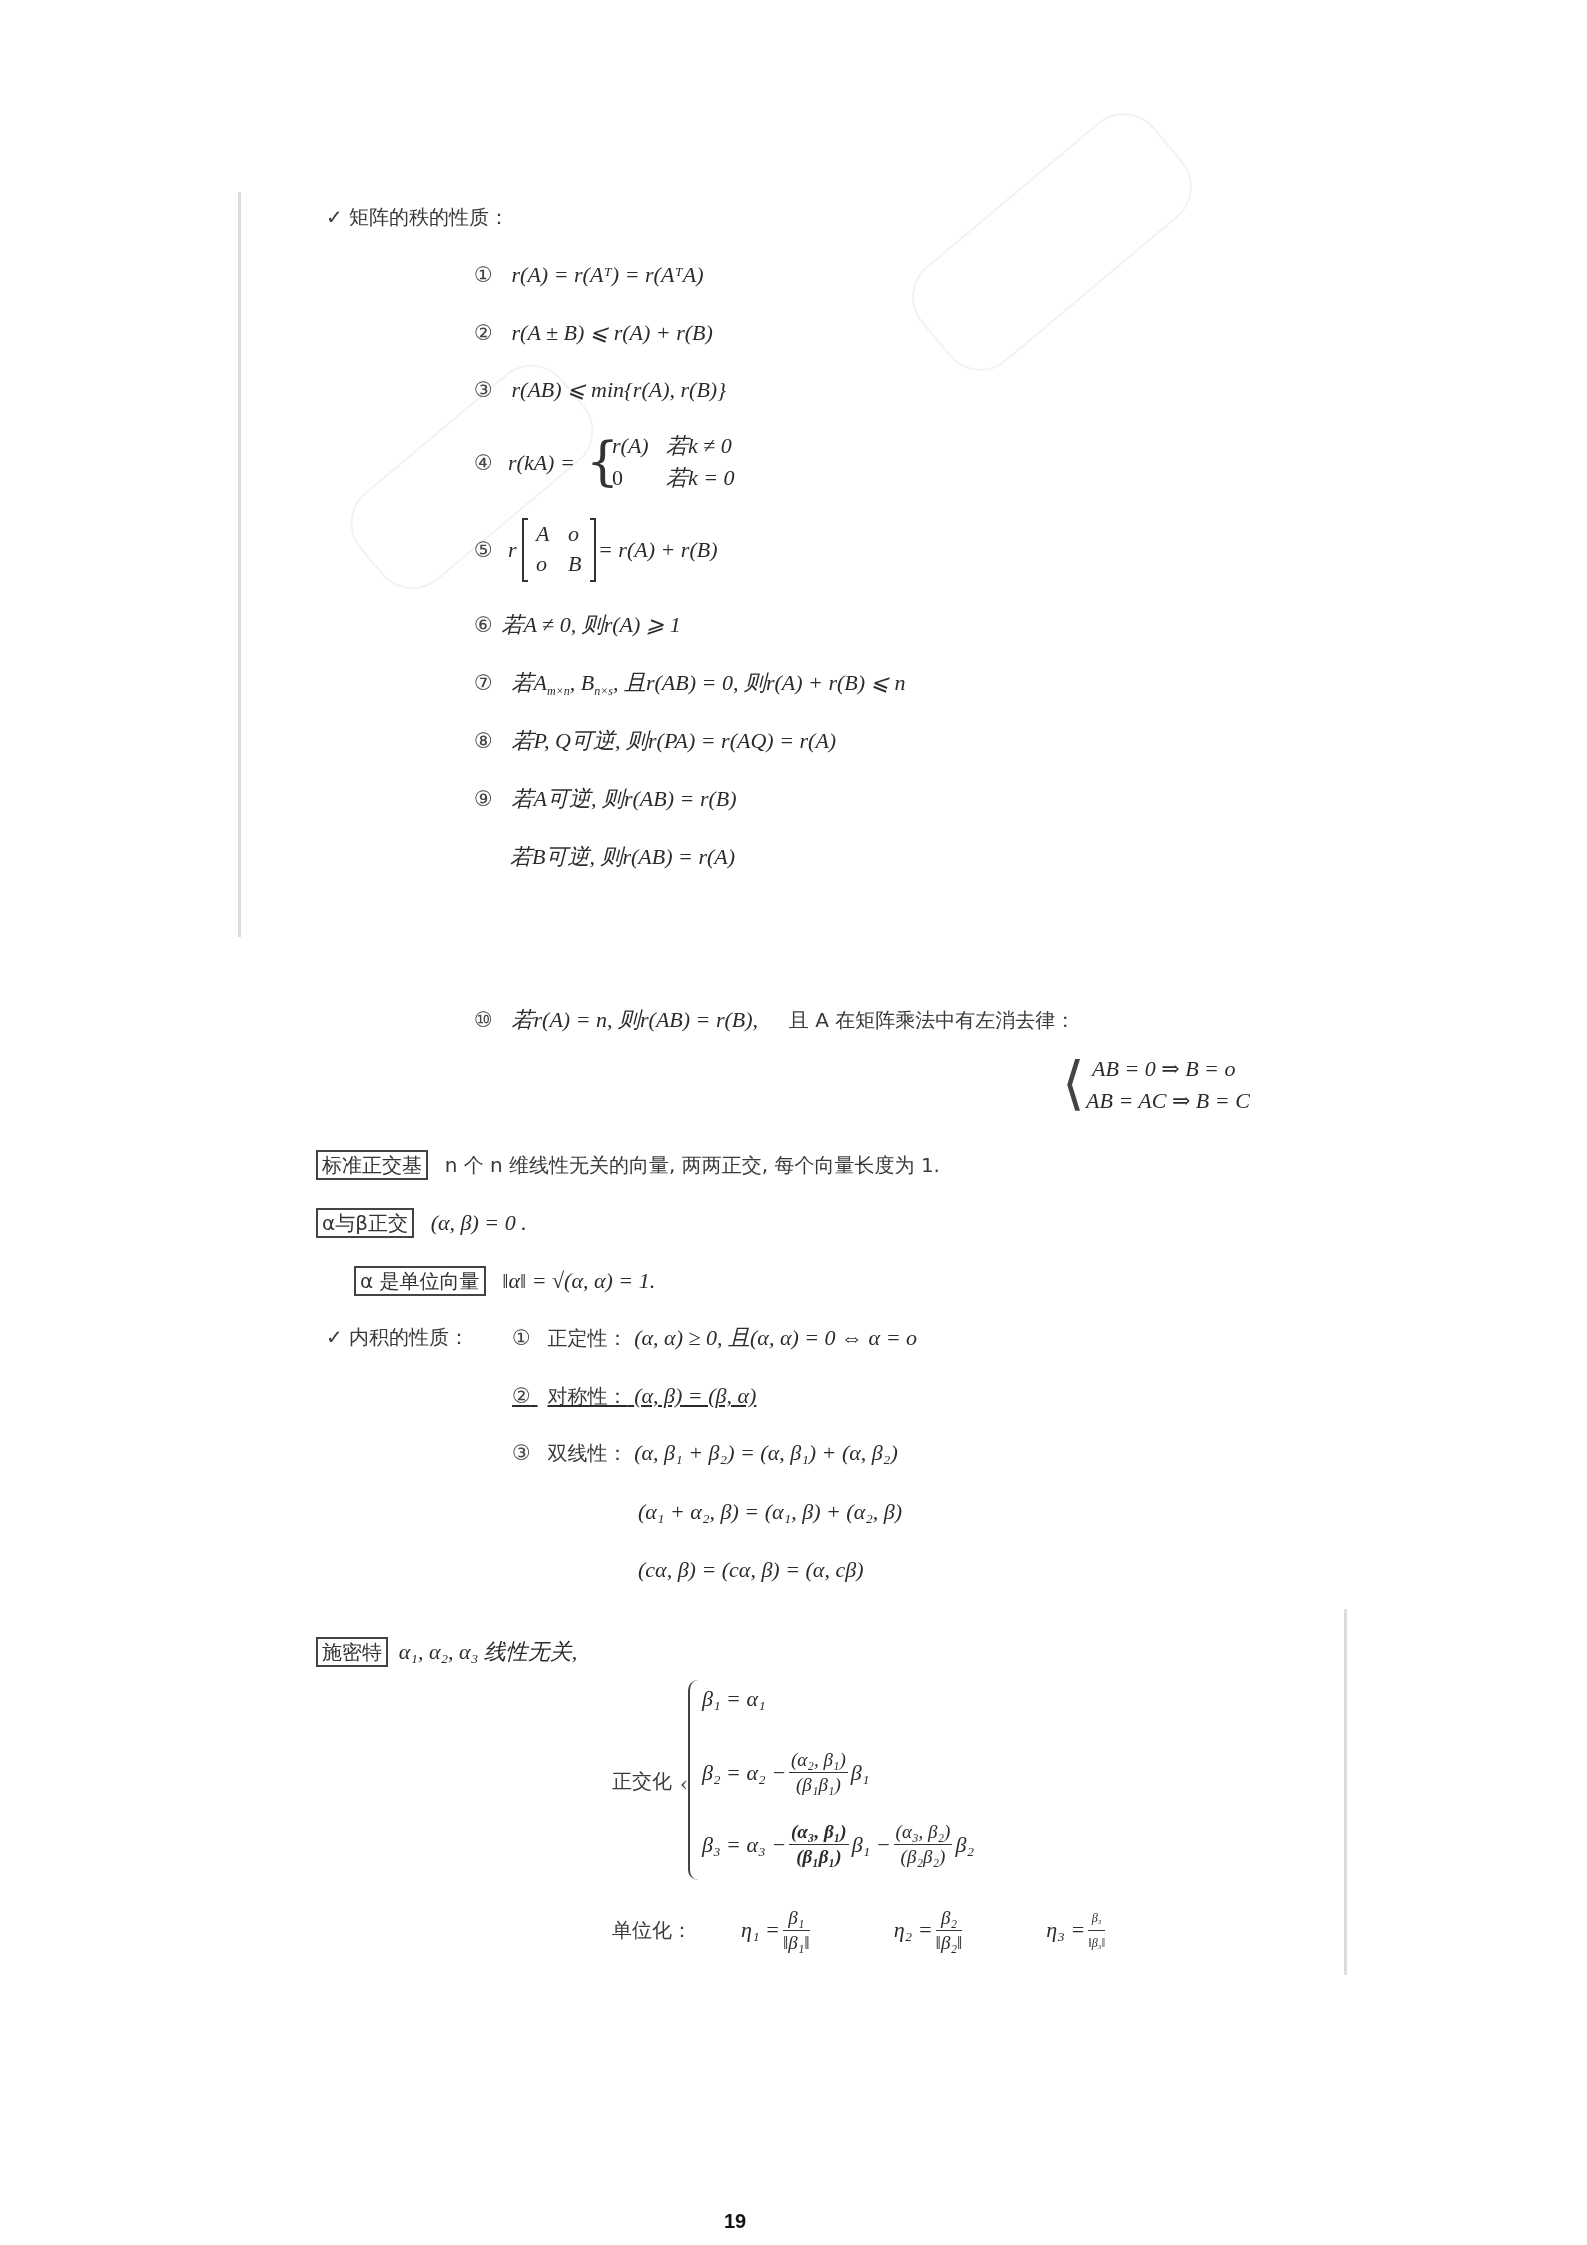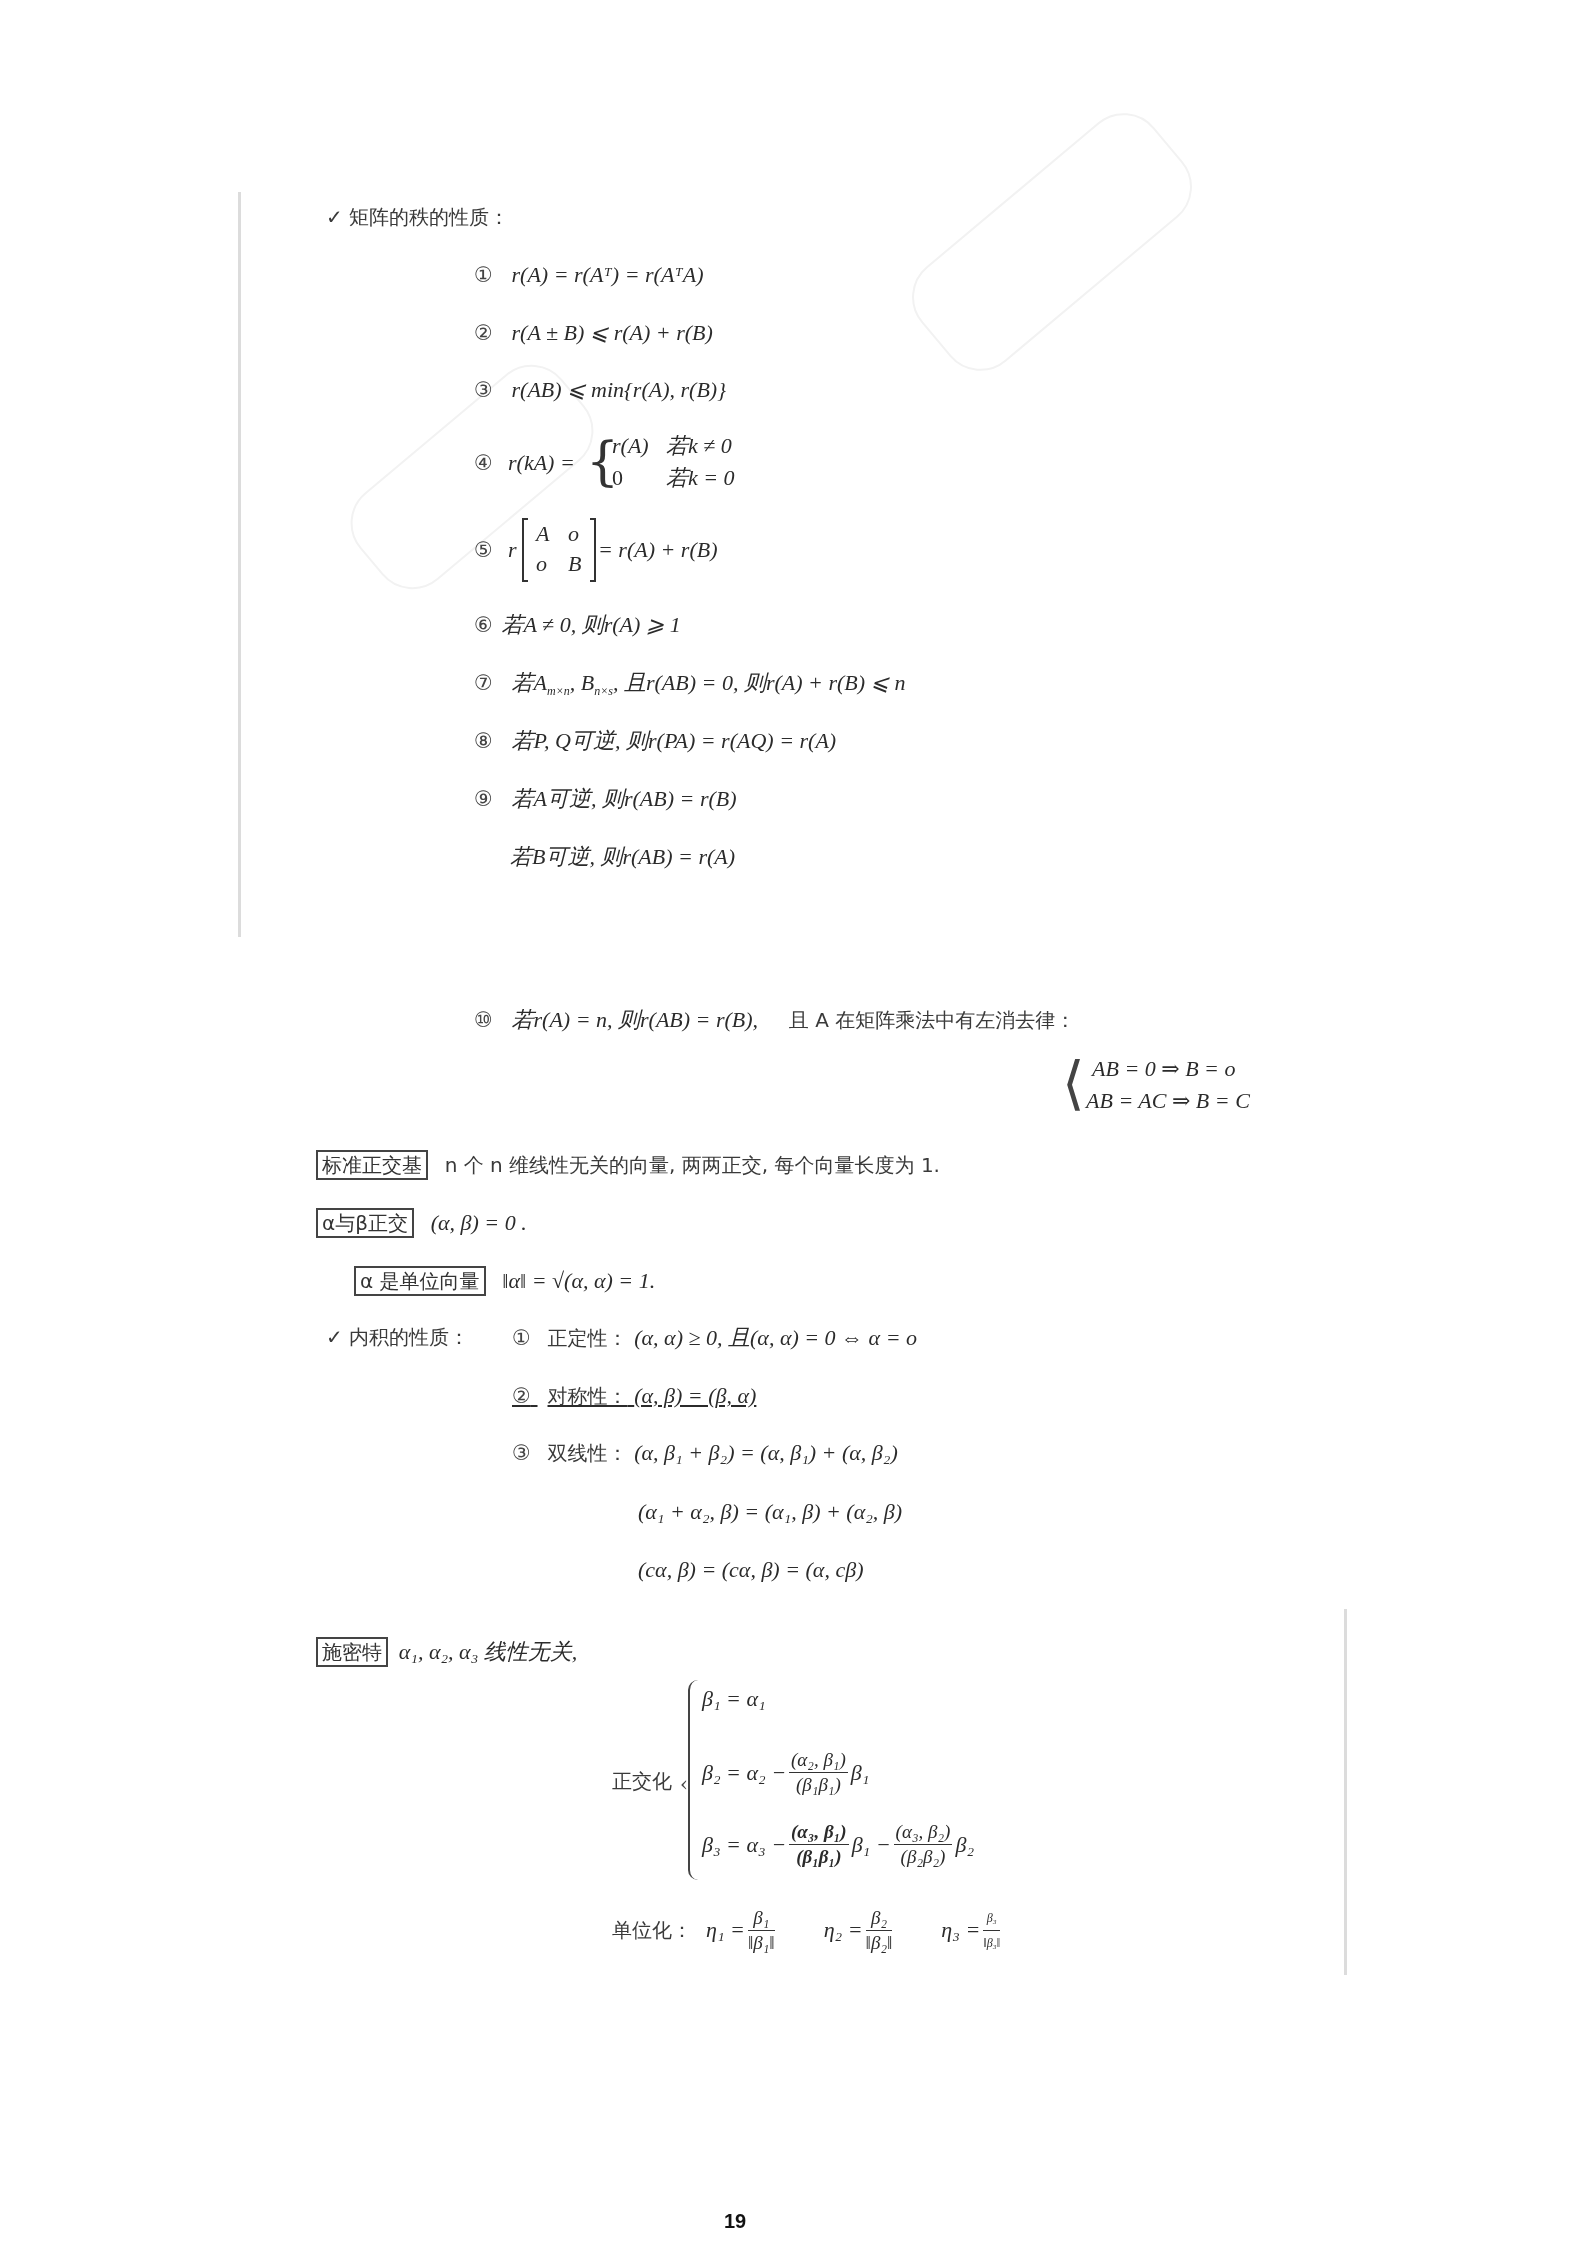--- a/index.html
+++ b/index.html
@@ -171,21 +171,21 @@
       </span>
     <span class="m">β₁ −</span>
     <span class="frac m" style="font-size:19px;">
         <span class="n">(α₃, β₂)</span>
         <span class="d">(β₂β₂)</span>
       </span>
     <span class="m">β₂</span>
   </div>
 </div>
 
-<div class="abs" style="left:612px;top:1900px;height:60px;display:flex;align-items:center;">
+<div class="abs" style="left:612px;top:1900px;height:60px;display:flex;align-items:center;gap:35px;">
   <span class="cn">单位化：</span>
   <div style="display:flex;align-items:center;margin-left:14px;">
     <span class="m">η₁ =</span>
     <span class="frac m" style="font-size:19px;">
         <span class="n">β₁</span>
         <span class="d">‖β₁‖</span>
       </span>
   </div>
   <div style="display:flex;align-items:center;margin-left:46px;">
     <span class="m">η₂ =</span>

